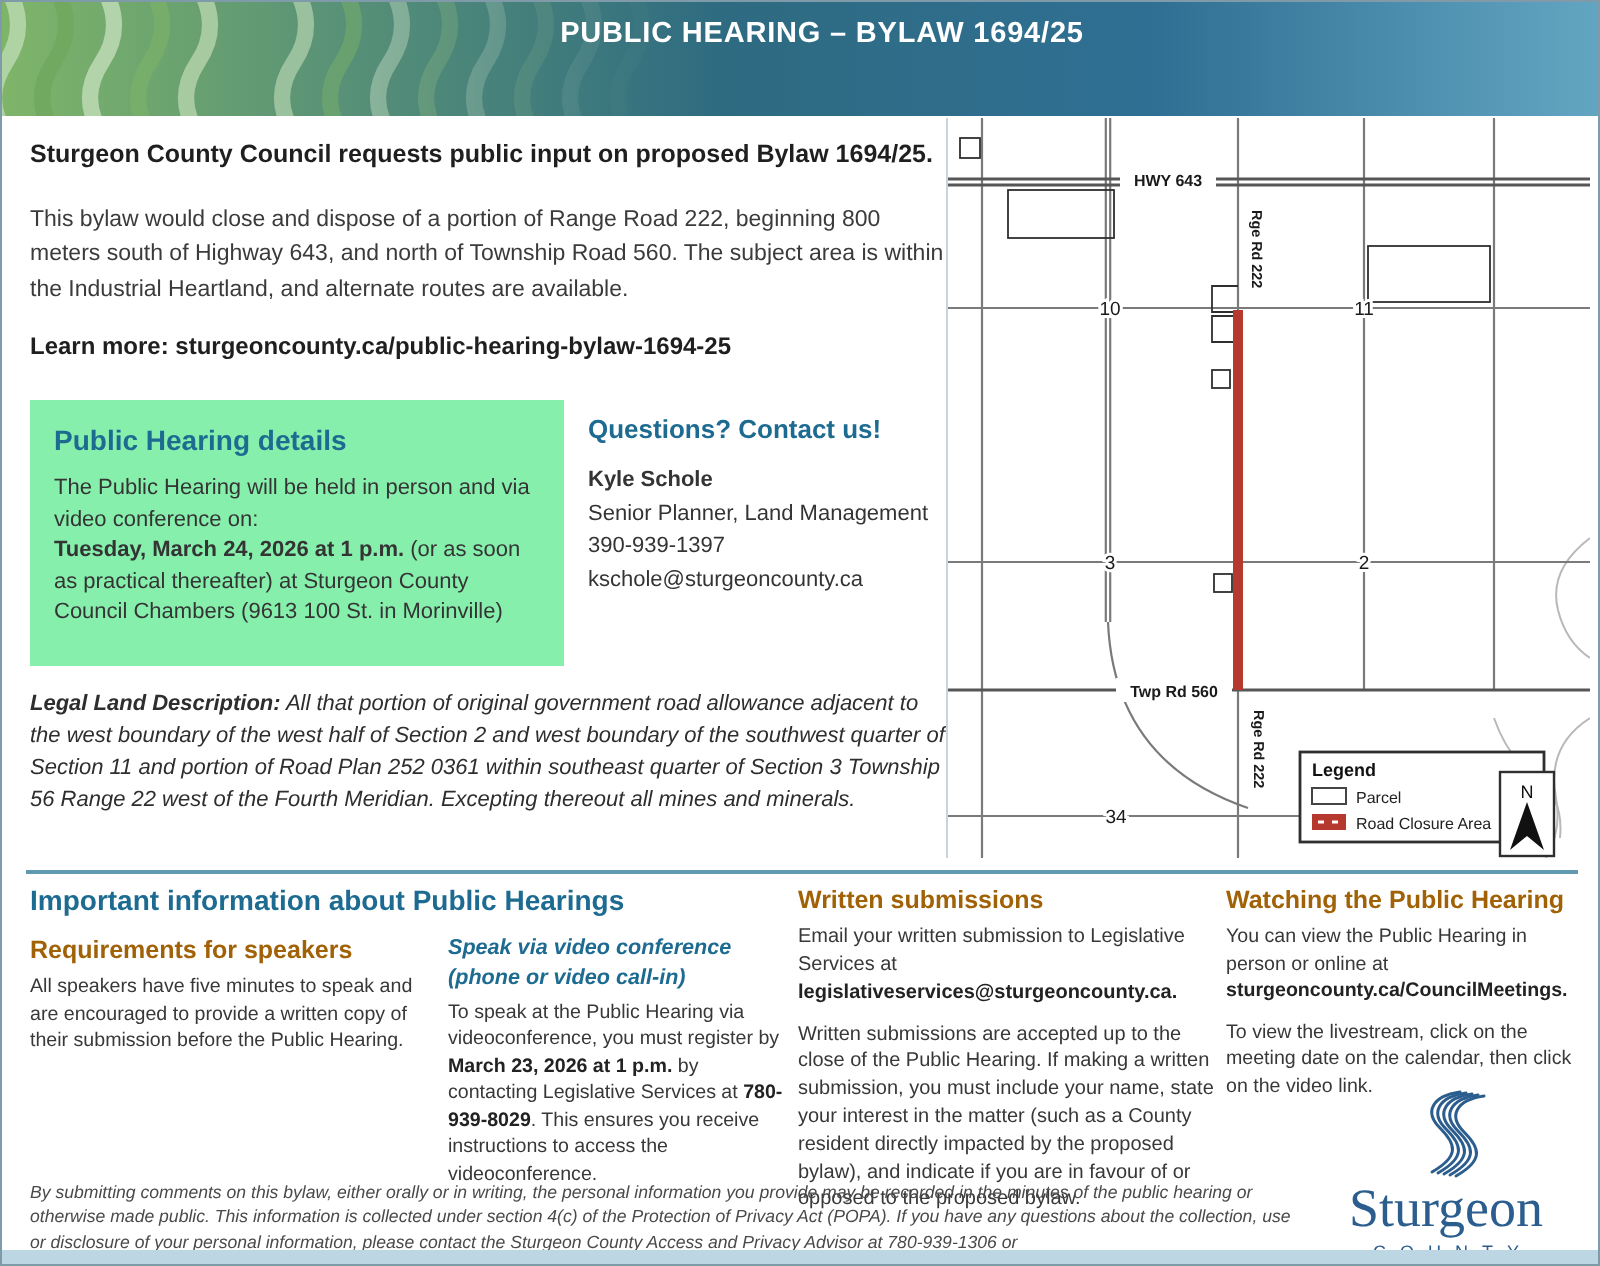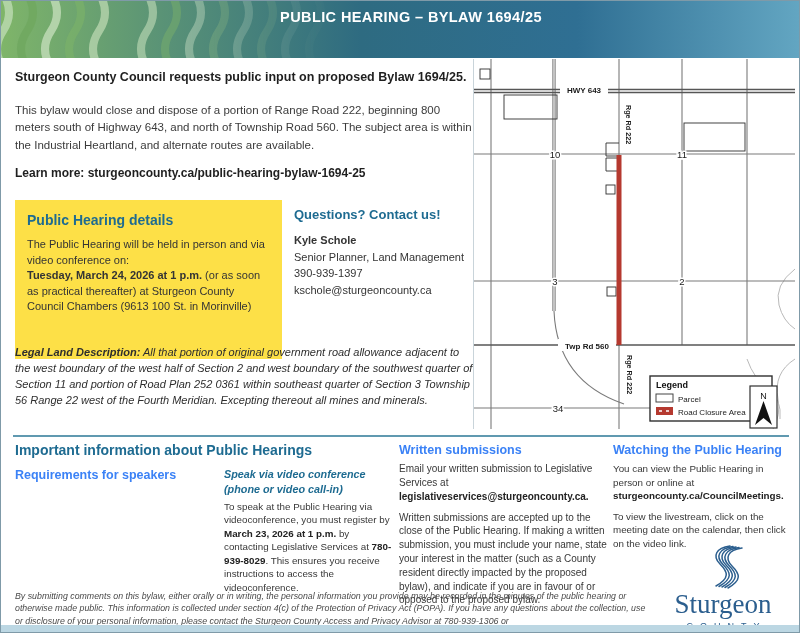--- a/index.html
+++ b/index.html
@@ -16,42 +16,42 @@
     color:#fff; text-align:center;padding-left:20px;
   }
   .banner .waves { position:absolute; left:0; top:0; height:57px; width:360px; }
   .banner .l1 { position:relative; font-size:14.5px; font-weight:bold; letter-spacing:.4px; padding-top:8px; }
   .banner .l2 { position:relative; font-size:17.5px; font-weight:bold; letter-spacing:.3px; margin-top:3px; }
   
   .lead   { position:absolute; left:14px; top:69px;  width:452px; font-size:12.5px; font-weight:bold; color:#1f1f1f; }
   .body-p { position:absolute; left:14px; top:101px; width:458px; font-size:11.5px; line-height:1.5; }
   .learn  { position:absolute; left:14px; top:165px; width:458px; font-size:12px; font-weight:bold; color:#1f1f1f; }
   .hearing-box {
-    position:absolute; left:14px; top:199px; width:267px; height:159px;
-    background:#fde047; padding:12px 12px;
+    position:absolute; left:14px; top:199px; width:267px; height:133px;
+    background:#86efac; padding:12px 12px;
   }
   .hearing-box h2 { font-size:14px; font-weight:bold; color:#1e6b91; margin-bottom:9px; }
   .hearing-box p  { font-size:11px; line-height:1.42; color:#343434; }
   .hearing-box .dt { font-weight:bold; }
   .contact { position:absolute; left:293px; top:206px; width:180px; }
   .contact h2 { font-size:13px; font-weight:bold; color:#1e6b91; margin-bottom:10px; }
   .contact p  { font-size:11px; line-height:1.5; color:#343434; }
   .contact .nm { font-weight:bold; }
   .legal { position:absolute; left:14px; top:344px; width:460px;
            font-size:11px; font-style:italic; line-height:1.45; color:#2e2e2e; }
   .legal b { font-weight:bold; }
   
   .map { position:absolute; left:472px; top:58px; width:322px; height:370px;
          background:#fff; border-left:1px solid #c9d4da; }
   .map svg { display:block; }
   
   .divider { position:absolute; left:12px; top:434px; width:776px; height:2px; background:#6099b0; }
   .info-title { position:absolute; left:14px; top:441px; font-size:14px; font-weight:bold; color:#1e6b91; }
   .col { position:absolute; font-size:9.8px; line-height:1.38; color:#383838; }
-  .col h3 { font-size:12.5px; font-weight:bold; color:#3b82f6; margin-bottom:3px; }
+  .col h3 { font-size:12.5px; font-weight:bold; color:#a16207; margin-bottom:3px; }
   .col h4 { font-size:10.8px; font-weight:bold; font-style:italic; color:#1e6b91; margin:9px 0 3px; }
   .col p { margin-bottom:7px; }
   .col b { font-weight:bold; color:#222; }
   .c1 { left:14px;  top:466px; width:199px; }
   .c2 { left:223px; top:466px; width:170px; }
   .c2 h4 { margin-top:0; }
   .c3 { left:398px; top:441px; width:213px; font-size:10px; }
   .c4 { left:612px; top:441px; width:180px; }
   
   .privacy { position:absolute; left:14px; top:589px; width:638px;
@@ -200,20 +200,21 @@
         <polygon points="289.5,342 281,366 289.5,359 298,366" fill="#111"></polygon>
       </g>
     </svg>
   </figure>
 
   <div class="divider"></div>
   <h2 class="info-title">Important information about Public Hearings</h2>
 
   <div class="col c1">
     <h3>Requirements for speakers</h3>
+    <p>All speakers have five minutes to speak and are encouraged to provide a written copy of their submission before the Public Hearing.</p>
   </div>
 
   <div class="col c2">
     <h4><span>Speak via video conference</span><br><span>(phone or video call-in)</span></h4>
     <p><span>To speak at the Public Hearing via videoconference, you must register by </span><b>March 23, 2026 at 1 p.m.</b><span> by contacting Legislative Services at </span><b>780-939-8029</b><span>. This ensures you receive instructions to access the videoconference.</span></p>
   </div>
 
   <div class="col c3">
     <h3>Written submissions</h3>
     <p><span>Email your written submission to Legislative Services at </span><b>legislativeservices@sturgeoncounty.ca.</b></p>

